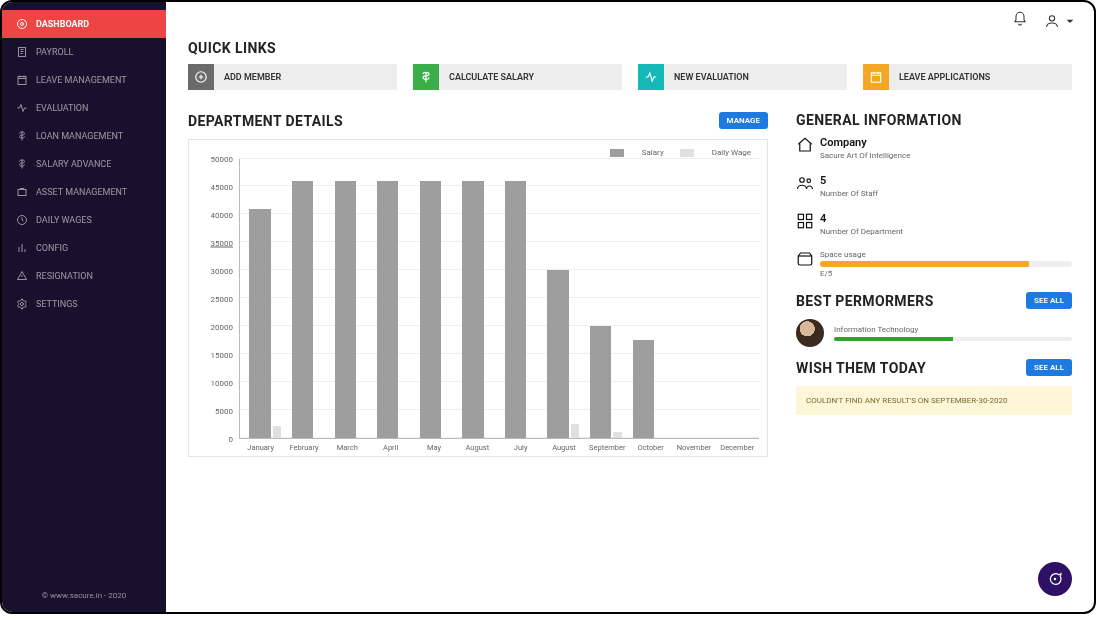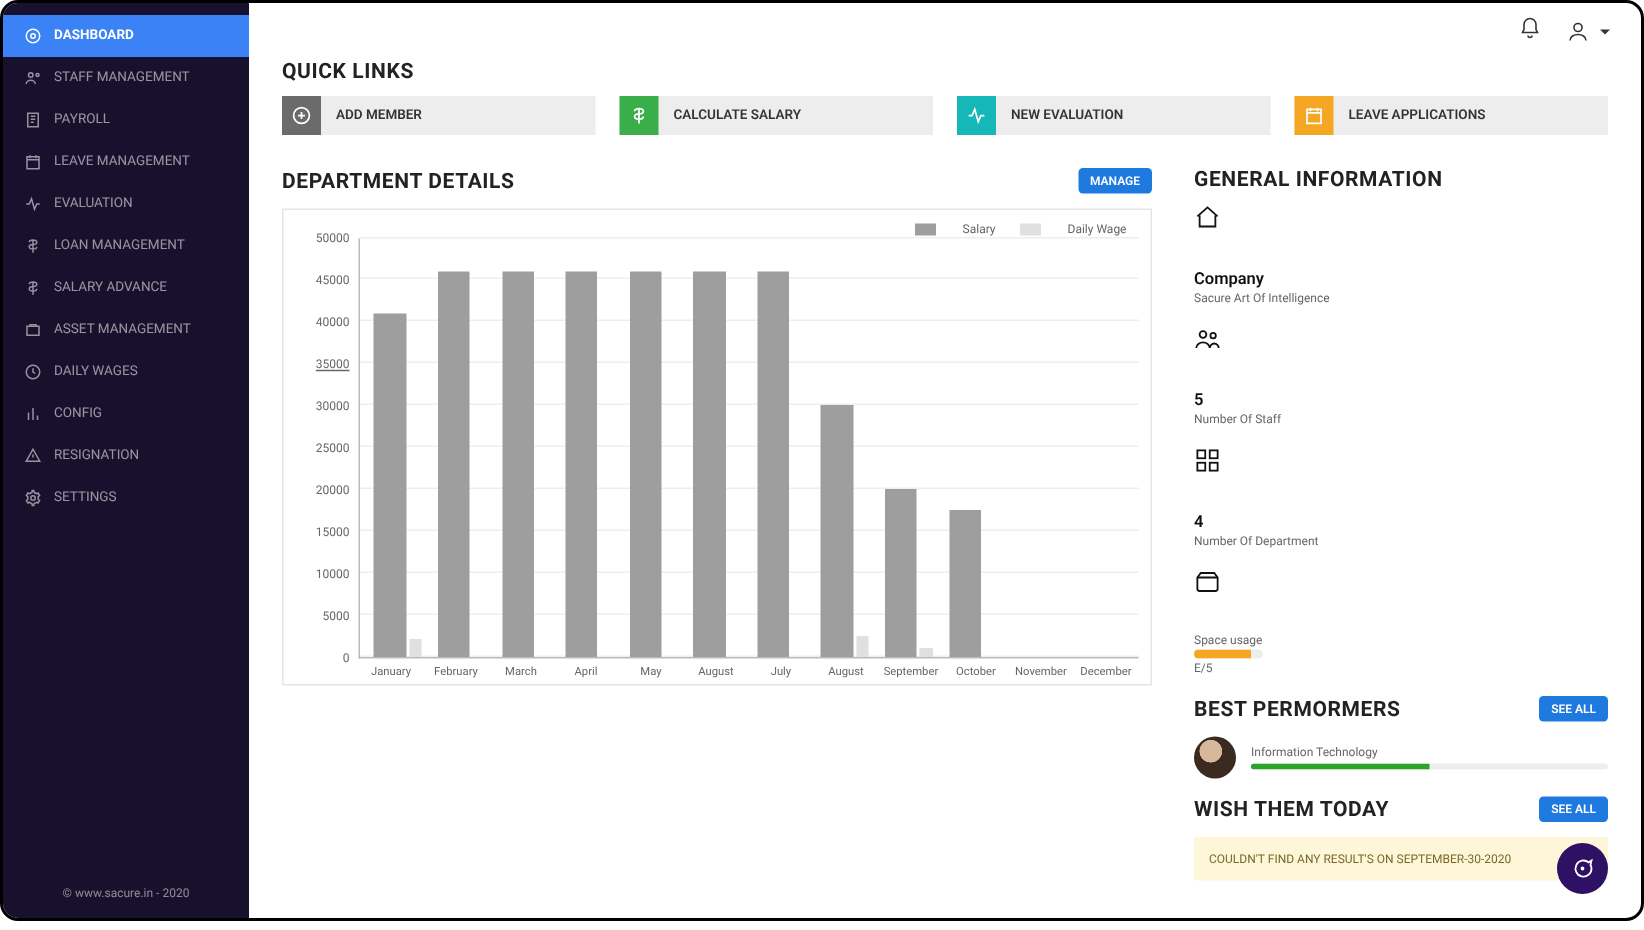--- a/index.html
+++ b/index.html
@@ -4,21 +4,21 @@
 <style>
   * { box-sizing: border-box; margin: 0; padding: 0; font-family: -apple-system, BlinkMacSystemFont, "Segoe UI", Roboto, Arial, sans-serif; }
   body { background: #fff; width: 1096px; height: 620px; overflow: hidden; position: relative; }
   .app { display: flex; width: 1096px; height: 614px; border: 2px solid #000; border-radius: 12px; overflow: hidden; background: #fff; }
   
   .sidebar { width: 164px; background: #18112d; color: #fff; display: flex; flex-direction: column; }
   .brand { padding: 12px 0 10px; text-align: center; font-weight: 700; font-size: 14px; letter-spacing: .5px; display:flex; align-items:center; justify-content:center; gap:4px;}
   .brand svg { width: 16px; height: 20px; }
   .nav { flex: 1; padding-top: 8px; }
   .nav-item { display: flex; align-items: center; gap: 8px; padding: 8px 14px; font-size: 9px; opacity: .55; cursor: pointer; }
-  .nav-item.active { background: #3b82f6; opacity: 1; font-weight: 700; }
+  .nav-item.active { background: #ef4444; opacity: 1; font-weight: 700; }
   .nav-item .icn { width: 12px; height: 12px; display:flex; align-items:center; justify-content:center;}
   .sidebar-footer { font-size: 8px; text-align: center; opacity: .5; padding: 8px 0 12px; }
   
   .main { flex: 1; display: flex; flex-direction: column; min-width: 0; }
   .topbar { height: 38px; display: flex; align-items: center; justify-content: flex-end; padding: 0 16px; gap: 16px; }
   .topbar svg { width: 16px; height: 16px; }
   .content { padding: 0 22px 16px; flex: 1; overflow: auto; }
   .section-title { font-size: 14px; font-weight: 700; letter-spacing: .4px; color: #222; margin-bottom: 8px; }
   
   .quick-links { display: flex; gap: 16px; margin-bottom: 22px; }
@@ -47,21 +47,21 @@
   .yaxis { width: 42px; position: relative; }
   .ytick { position:absolute; right:6px; font-size:8px; color:#666; transform:translateY(50%); }
   .plot { flex:1; position:relative; border-left:1px solid #bbb; border-bottom:1px solid #bbb; display:flex; align-items:flex-end; padding: 0 4px;}
   .grid-line { position:absolute; left:0; right:0; border-top:1px solid #eee; }
   .bar-group { flex:1; display:flex; align-items:flex-end; justify-content:center; gap:2px; height:100%; position:relative; min-width:0;}
   .bar { width: 50%; background:#9e9e9e; }
   .bar.daily { width: 20%; background:#e0e0e0; }
   .xlabels { display:flex; margin-left:42px; }
   .xlabel { flex:1; text-align:center; font-size:7.5px; color:#666; padding-top:4px; }
   
-  .info-row { display:flex; gap:25px; align-items:flex-start; margin-bottom:14px;flex-direction:column; }
+  .info-row { display:flex; gap:6px; align-items:flex-start; margin-bottom:14px; }
   .info-row .icn { width:18px; height:18px; display:flex; align-items:center; justify-content:center; color:#111; flex:none;}
   .info-row .icn svg { width:18px; height:18px; }
   .info-main { font-size:11px; font-weight:600; color:#111; }
   .info-sub  { font-size:8px; color:#666; margin-top:2px; }
   .progress { height:6px; width:100%; background:#eee; border-radius:3px; overflow:hidden; margin-top:2px;}
   .progress > div { height:100%; background:#f5a623; }
   
   .performer { display:flex; align-items:center; gap:10px; margin-bottom:12px;}
   .avatar { width:28px; height:28px; border-radius:50%; background:radial-gradient(circle at 40% 35%,#d7b89a 0 30%,#3a2a20 31% 100%); flex:none;}
   .perf-body { flex:1; }
@@ -83,30 +83,20 @@
   <aside class="sidebar">
     <nav class="nav" id="nav">
         <div class="nav-item active">
           <span class="icn">
             <svg viewBox="0 0 24 24" width="12" height="12" fill="none" stroke="currentColor" stroke-width="2">
               <circle cx="12" cy="12" r="3"></circle>
               <circle cx="12" cy="12" r="9"></circle>
             </svg>
           </span>
           <span>DASHBOARD</span>
-        </div>
-        <div class="nav-item">
-          <span class="icn">
-            <svg viewBox="0 0 24 24" width="12" height="12" fill="none" stroke="currentColor" stroke-width="2">
-              <circle cx="9" cy="8" r="3"></circle>
-              <path d="M3 20c0-3 3-5 6-5s6 2 6 5"></path>
-              <circle cx="18" cy="8" r="2"></circle>
-            </svg>
-          </span>
-          <span>STAFF MANAGEMENT</span>
         </div>
         <div class="nav-item">
           <span class="icn">
             <svg viewBox="0 0 24 24" width="12" height="12" fill="none" stroke="currentColor" stroke-width="2">
               <rect x="5" y="3" width="14" height="18"></rect>
               <path d="M9 7h6M9 11h6M9 15h4"></path>
             </svg>
           </span>
           <span>PAYROLL</span>
         </div>

